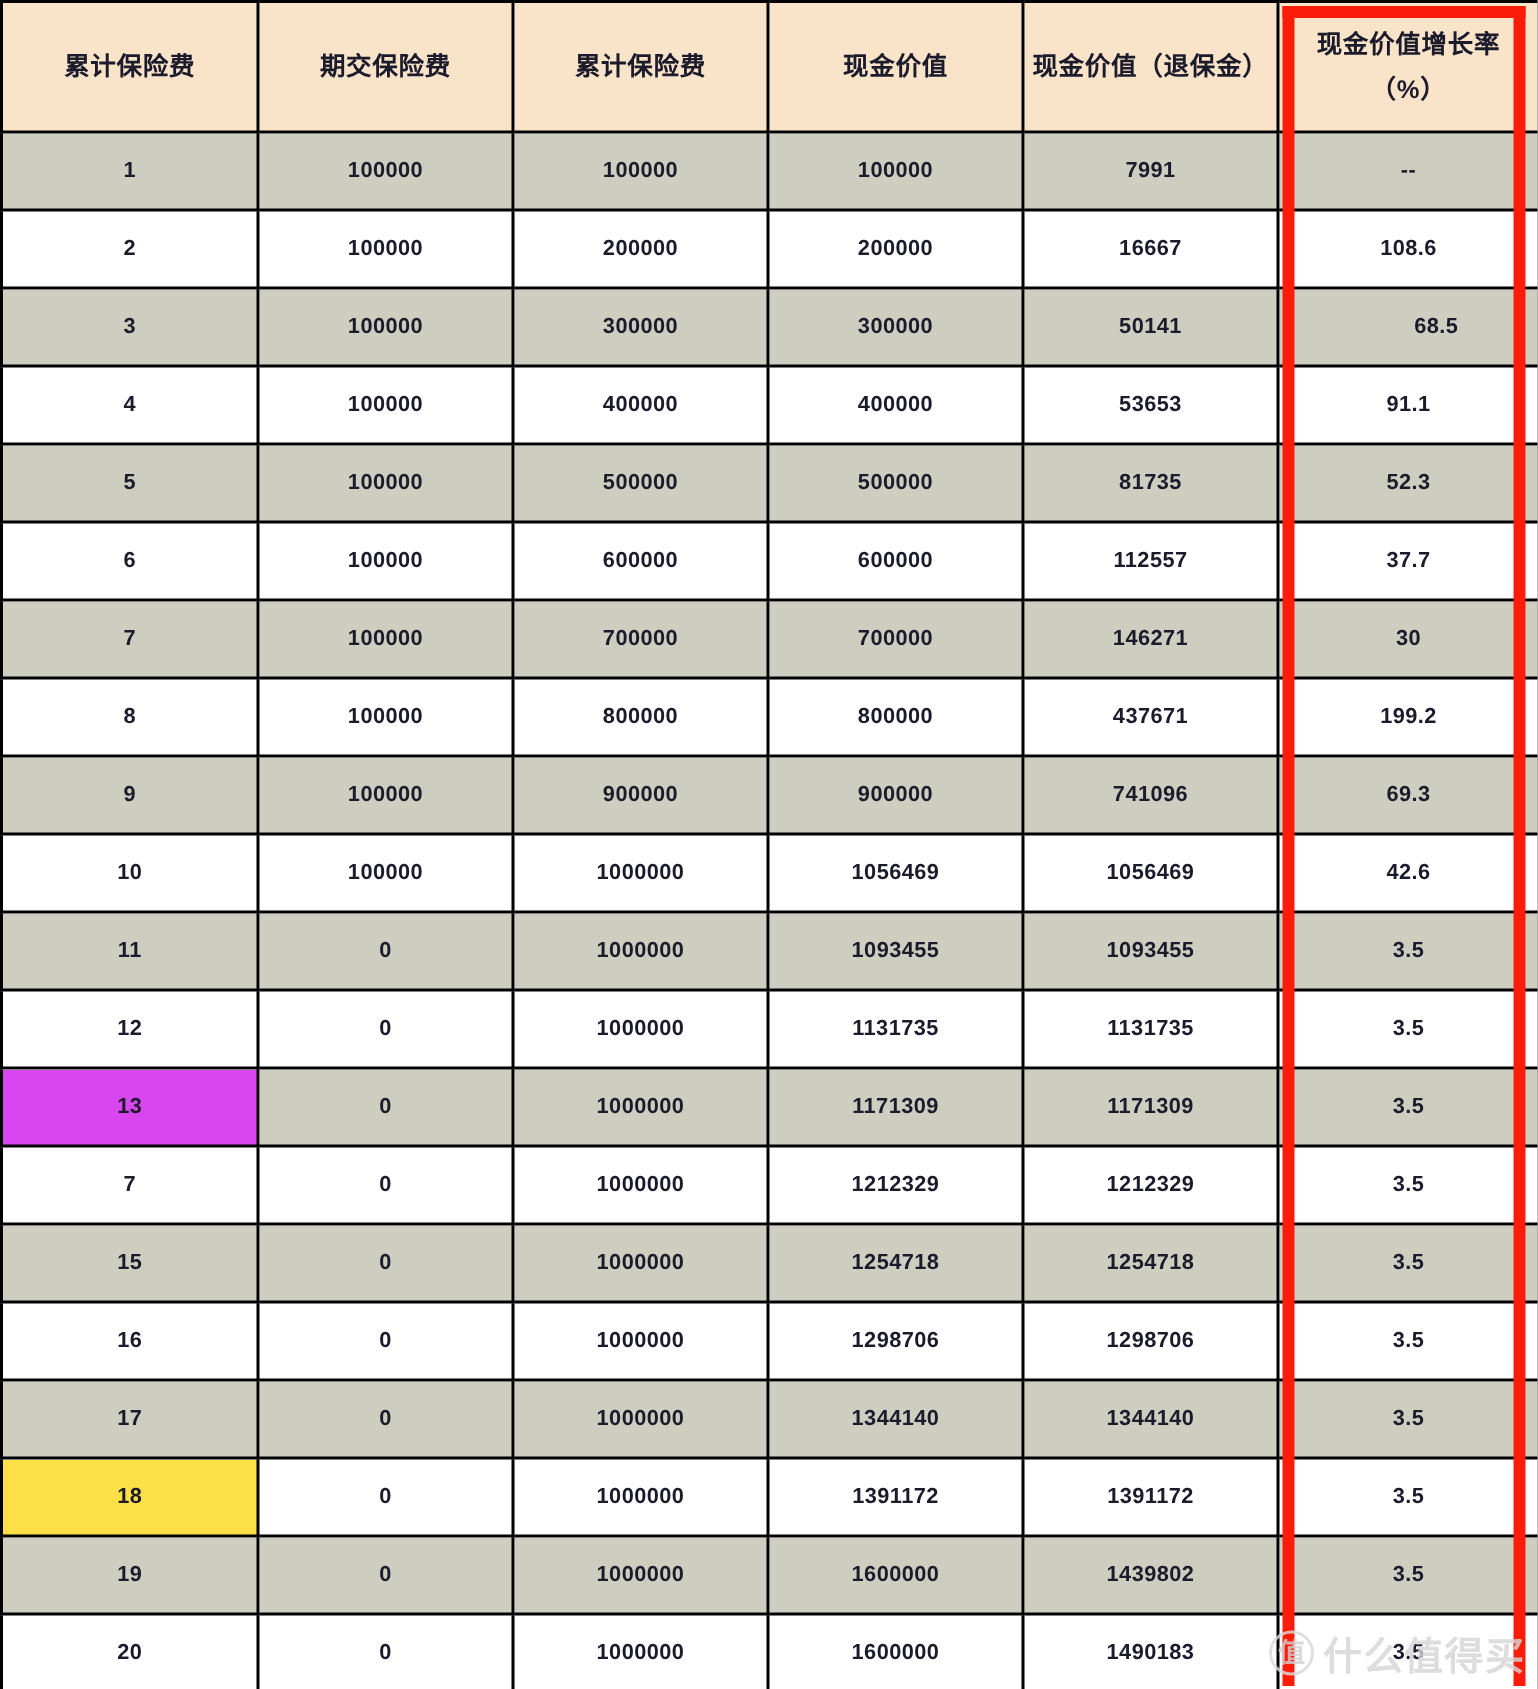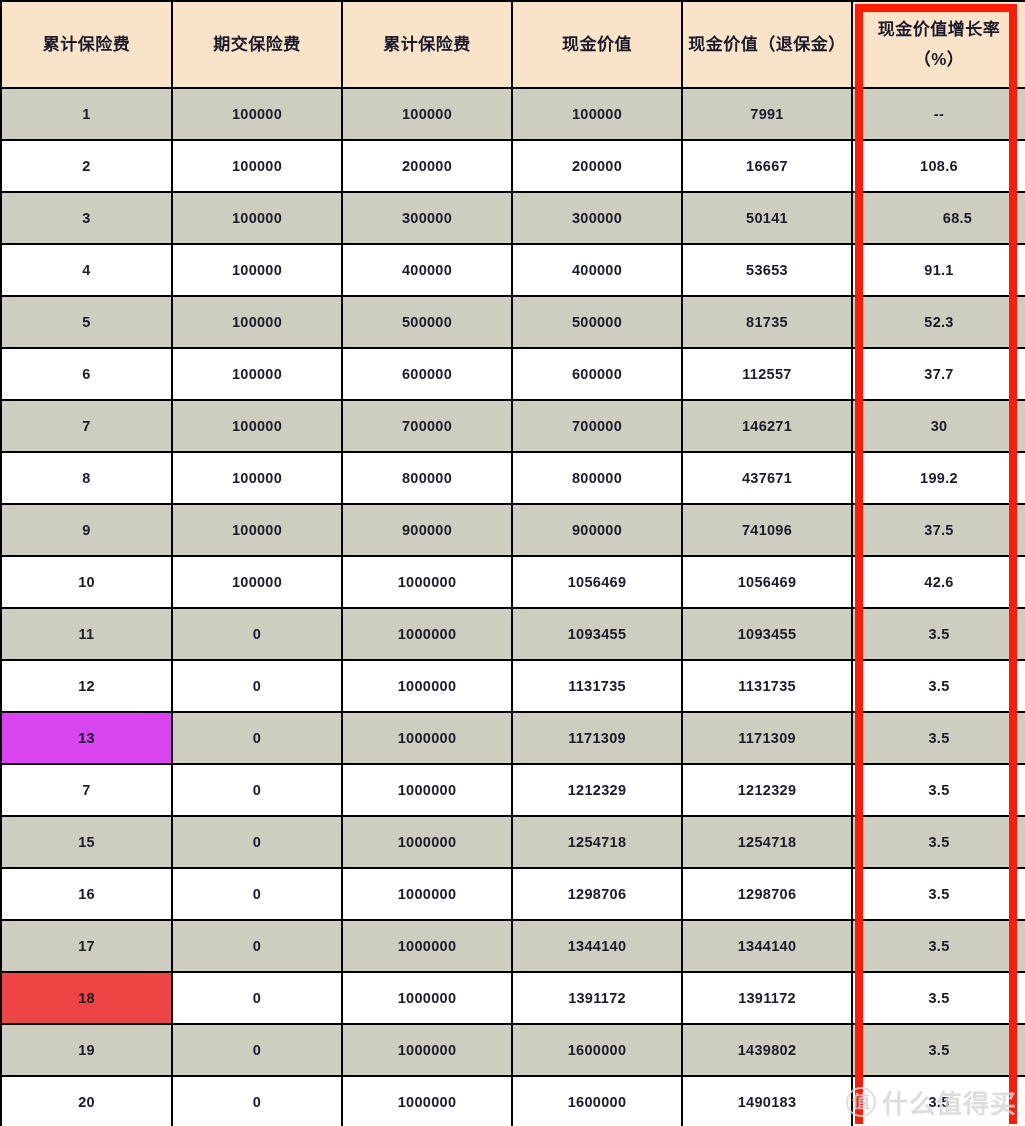--- a/index.html
+++ b/index.html
@@ -202,21 +202,21 @@
           <td style="background: rgb(255, 255, 255);">800000</td>
           <td style="background: rgb(255, 255, 255);">437671</td>
           <td style="background: rgb(255, 255, 255);">199.2</td>
         </tr>
         <tr class="shaded">
           <td style="background: rgb(205, 206, 192);">9</td>
           <td style="background: rgb(205, 206, 192);">100000</td>
           <td style="background: rgb(205, 206, 192);">900000</td>
           <td style="background: rgb(205, 206, 192);">900000</td>
           <td style="background: rgb(205, 206, 192);">741096</td>
-          <td style="background: rgb(205, 206, 192);">37.5</td>
+          <td style="background: rgb(205, 206, 192);">69.3</td>
         </tr>
         <tr class="plain">
           <td style="background: rgb(255, 255, 255);">10</td>
           <td style="background: rgb(255, 255, 255);">100000</td>
           <td style="background: rgb(255, 255, 255);">1000000</td>
           <td style="background: rgb(255, 255, 255);">1056469</td>
           <td style="background: rgb(255, 255, 255);">1056469</td>
           <td style="background: rgb(255, 255, 255);">42.6</td>
         </tr>
         <tr class="shaded">
@@ -269,21 +269,21 @@
         </tr>
         <tr class="shaded">
           <td style="background: rgb(205, 206, 192);">17</td>
           <td style="background: rgb(205, 206, 192);">0</td>
           <td style="background: rgb(205, 206, 192);">1000000</td>
           <td style="background: rgb(205, 206, 192);">1344140</td>
           <td style="background: rgb(205, 206, 192);">1344140</td>
           <td style="background: rgb(205, 206, 192);">3.5</td>
         </tr>
         <tr class="plain">
-          <td style="background: #ef4444;">18</td>
+          <td style="background: #fde047;">18</td>
           <td style="background: rgb(255, 255, 255);">0</td>
           <td style="background: rgb(255, 255, 255);">1000000</td>
           <td style="background: rgb(255, 255, 255);">1391172</td>
           <td style="background: rgb(255, 255, 255);">1391172</td>
           <td style="background: rgb(255, 255, 255);">3.5</td>
         </tr>
         <tr class="shaded">
           <td style="background: rgb(205, 206, 192);">19</td>
           <td style="background: rgb(205, 206, 192);">0</td>
           <td style="background: rgb(205, 206, 192);">1000000</td>

